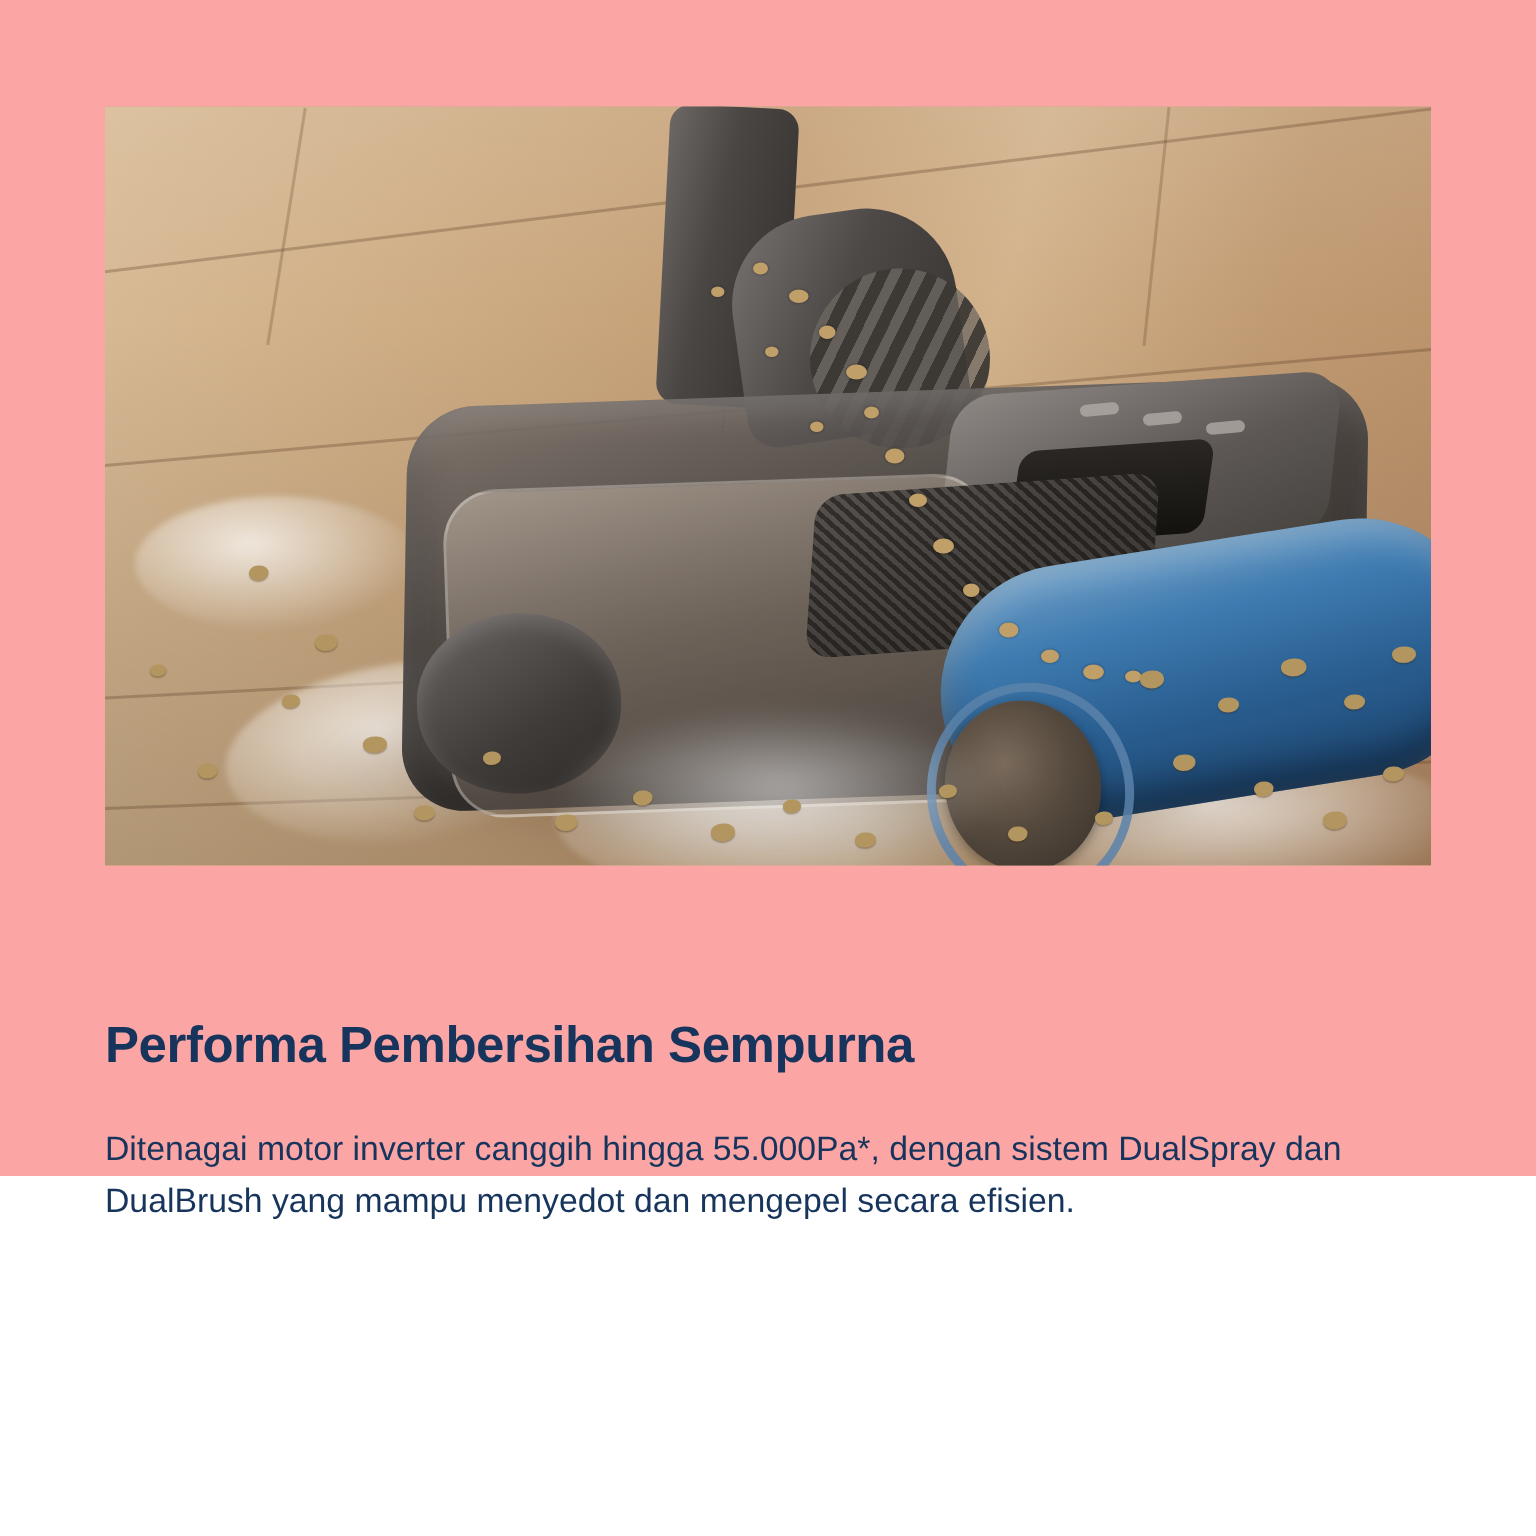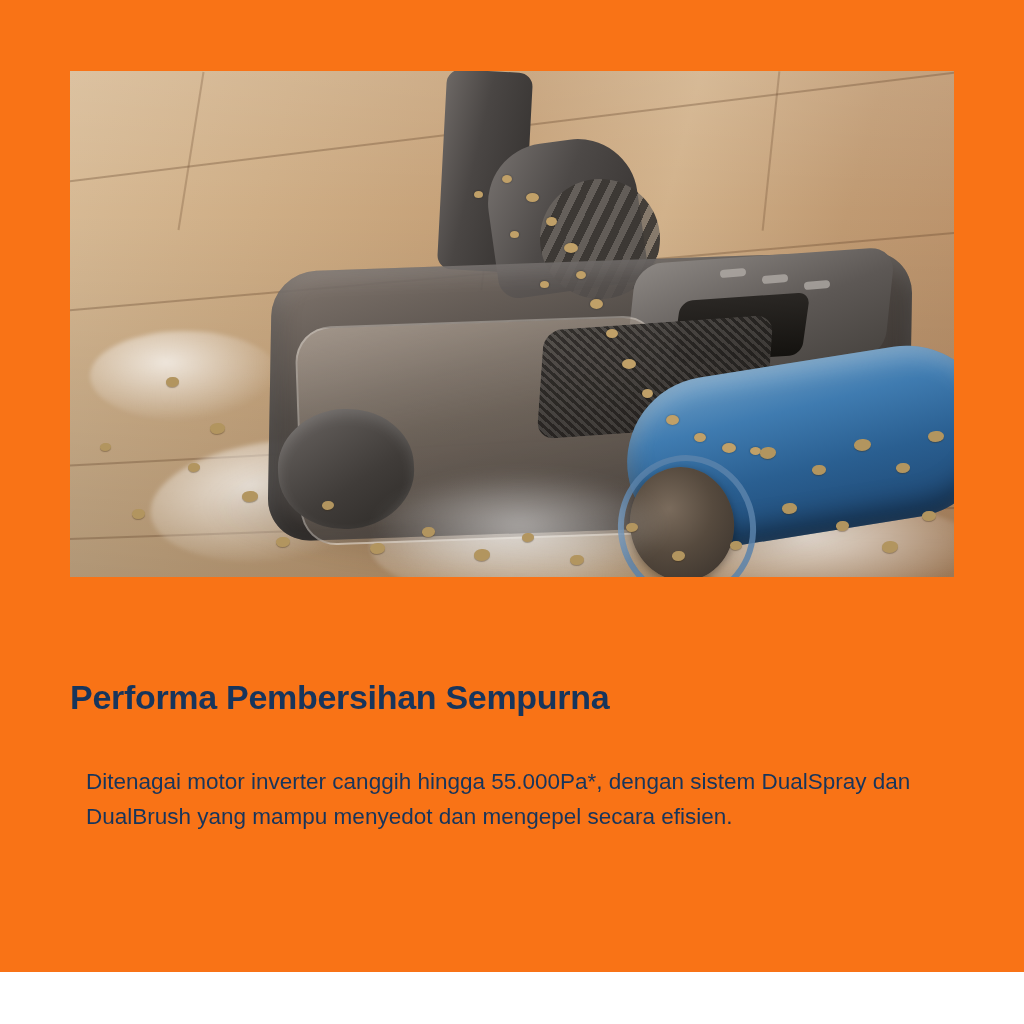--- a/index.html
+++ b/index.html
@@ -9,22 +9,22 @@
   body {
     width: 1024px;
     height: 1024px;
     background: #ffffff;
     font-family: "Liberation Sans", sans-serif;
     overflow: hidden;
   }
   .page {
     position: relative;
     width: 1024px;
-    height: 972px;
-    background: #f97316;
+    height: 784px;
+    background: #fca5a5;
     text-decoration: underline;
   }
 
   
   .hero {
     position: absolute;
     left: 70px;
     top: 71px;
     width: 884px;
     height: 506px;
@@ -268,21 +268,21 @@
   .body-copy {
     position: absolute;
     left: 70px;
     top: 748px;
     width: 890px;
     font-size: 22.5px;
     line-height: 35px;
     color: #17355c;
   }
   .body-copy p {
-    margin: 16px;
+    margin: 0;
   }
 </style>
 </head>
 <body>
 
 <div class="page">
 
   <div class="hero">
     <div class="hero-scene">
       <div class="floor"></div>

